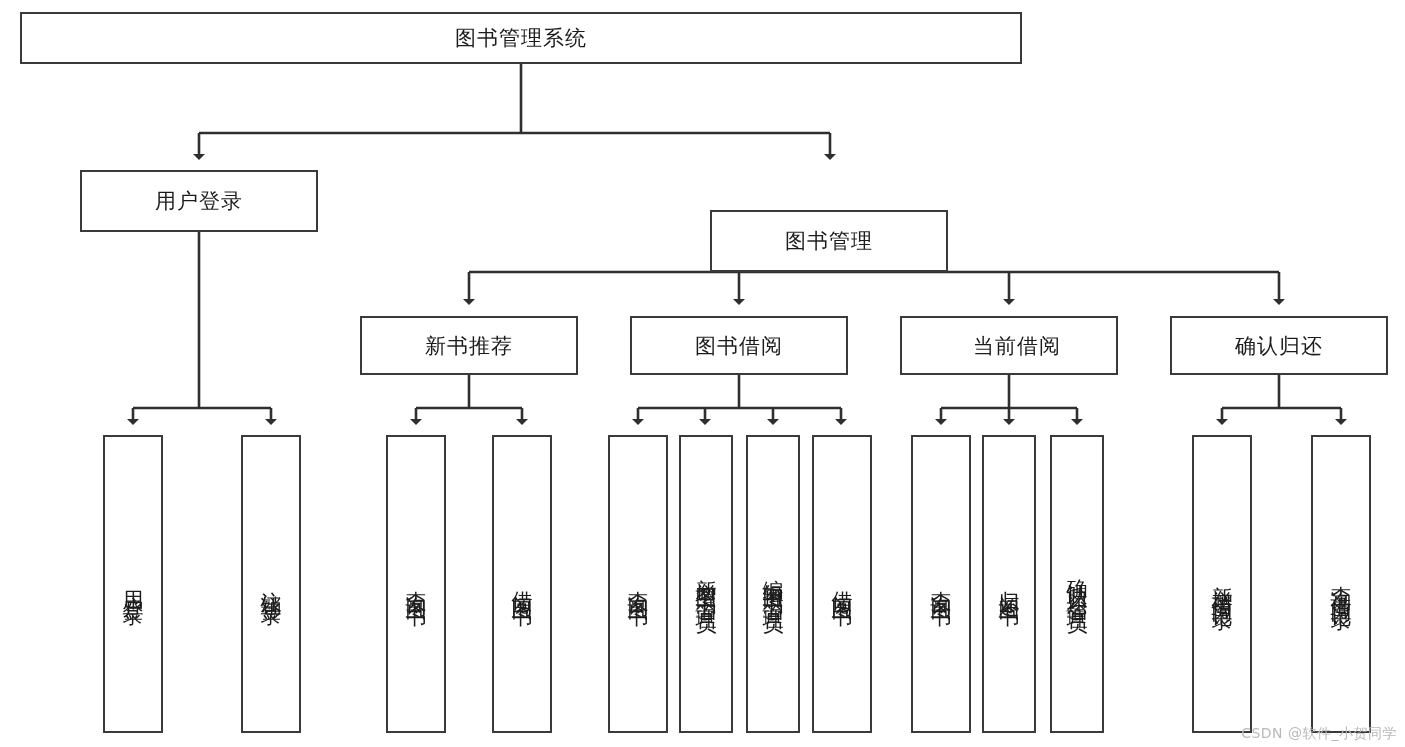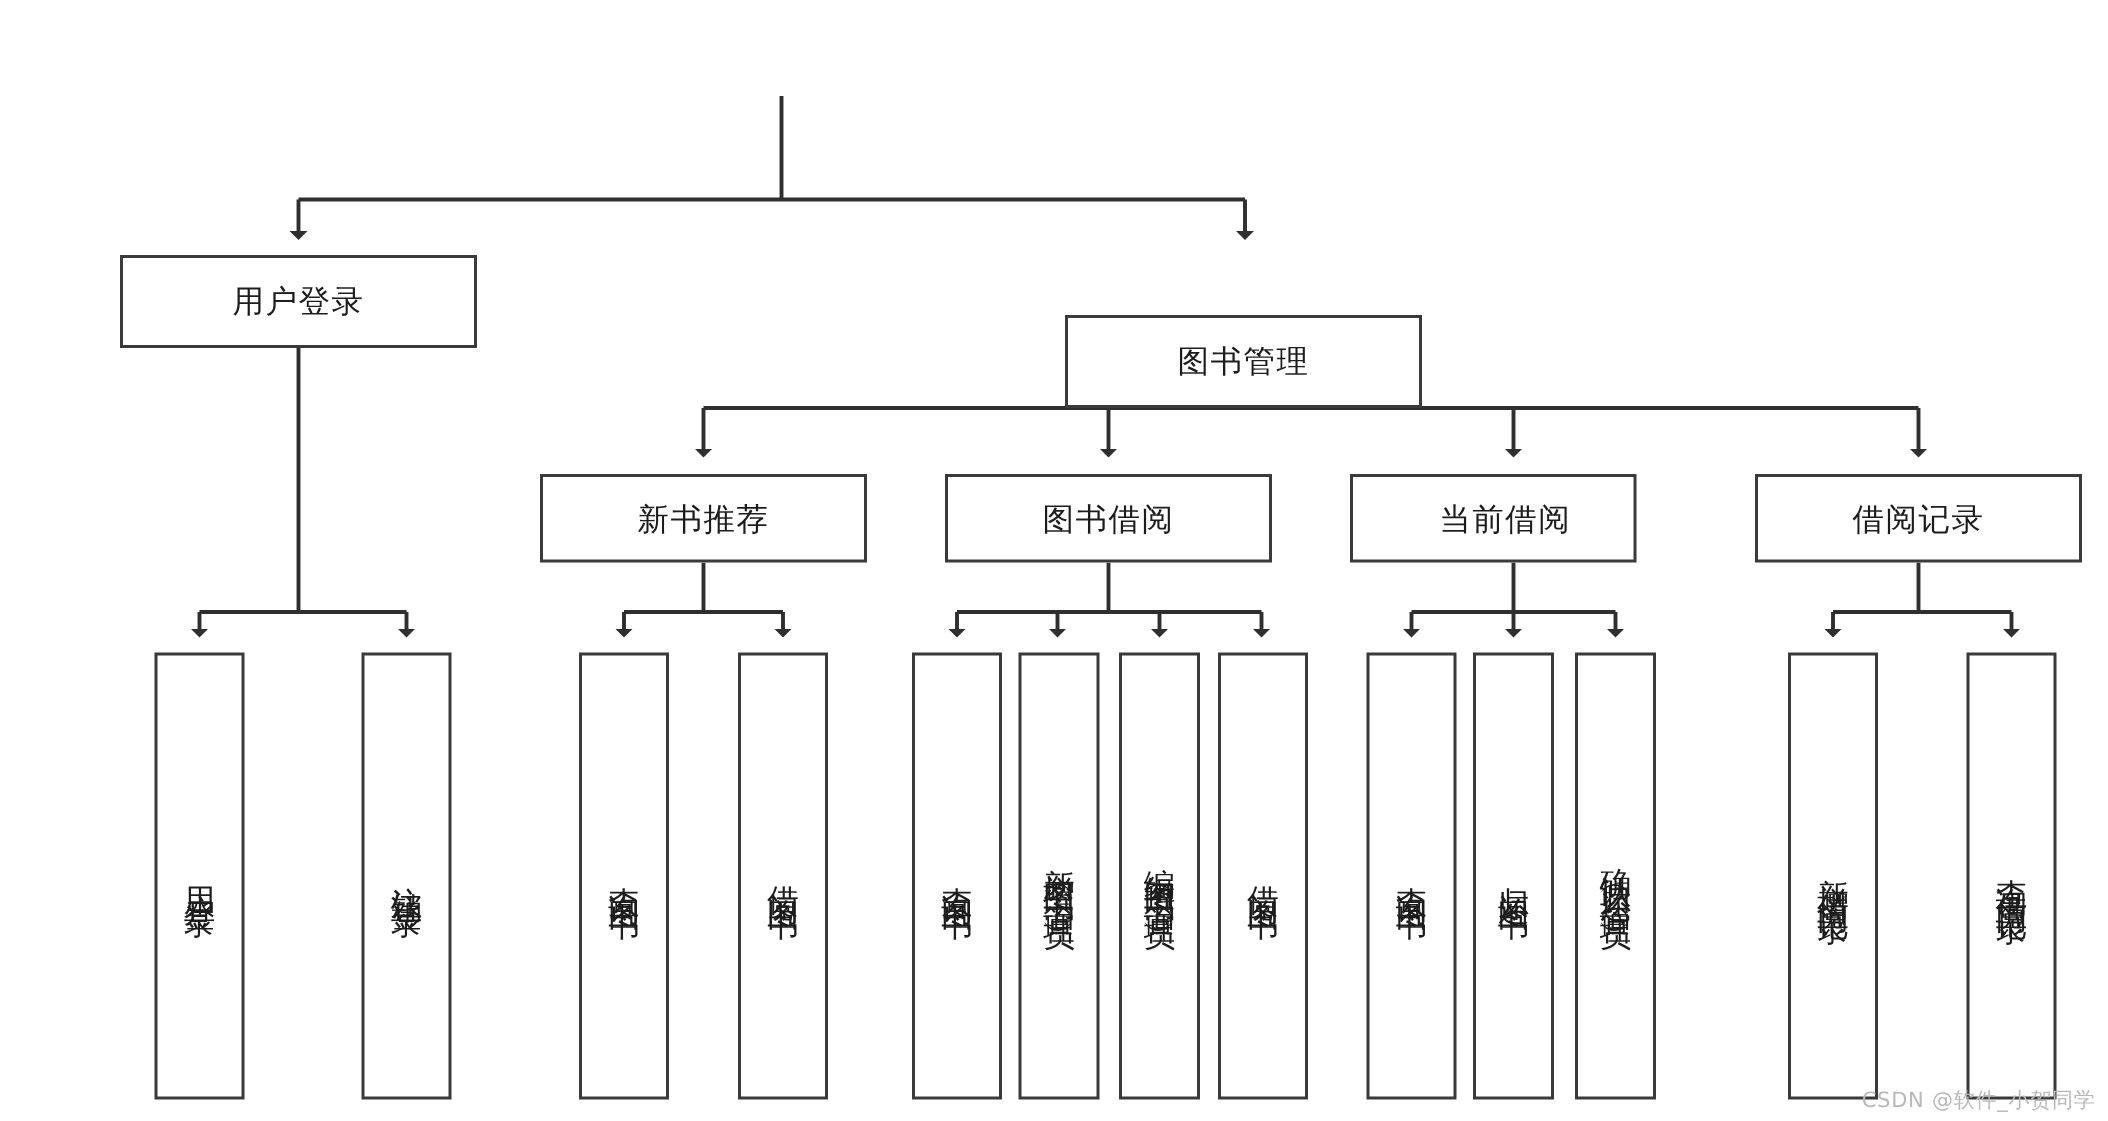--- a/index.html
+++ b/index.html
@@ -67,39 +67,42 @@
       <path d="M1009,408 L1009,422" marker-end="url(#arrow)"></path>
       <path d="M1077,408 L1077,422" marker-end="url(#arrow)"></path>
 
       <path d="M1279,375 L1279,408"></path>
       <path d="M1222,408 L1341,408"></path>
       <path d="M1222,408 L1222,422" marker-end="url(#arrow)"></path>
       <path d="M1341,408 L1341,422" marker-end="url(#arrow)"></path>
     </g>
   </svg>
 
+  <div class="node h" style="left:20px;top:12px;width:1002px;height:52px;">
+    <span>图书管理系统</span>
+  </div>
 
   <div class="node h" style="left:80px;top:170px;width:238px;height:62px;">
     <span>用户登录</span>
   </div>
   <div class="node h" style="left:710px;top:170px;width:238px;height:62px;margin-top:40px;">
     <span>图书管理</span>
   </div>
 
   <div class="node h" style="left:630px;top:316px;width:218px;height:59px;">
     <span>图书借阅</span>
   </div>
   <div class="node h" style="left:360px;top:316px;width:218px;height:59px;">
     <span>新书推荐</span>
   </div>
-  <div class="node h" style="left:900px;top:316px;width:191px;height:59px;padding-left:16px;">
+  <div class="node h" style="left:900px;top:316px;width:218px;height:59px;padding-left:16px;">
     <span>当前借阅</span>
   </div>
   <div class="node h" style="left:1170px;top:316px;width:218px;height:59px;">
-    <span>借阅记录</span>
+    <span>确认归还</span>
   </div>
 
   <div class="node v" style="left:103px;top:435px;width:60px;height:298px;">
     <span class="vtxt">用户登录</span>
   </div>
   <div class="node v" style="left:241px;top:435px;width:60px;height:298px;">
     <span class="vtxt">注销登录</span>
   </div>
 
   <div class="node v" style="left:386px;top:435px;width:60px;height:298px;">

